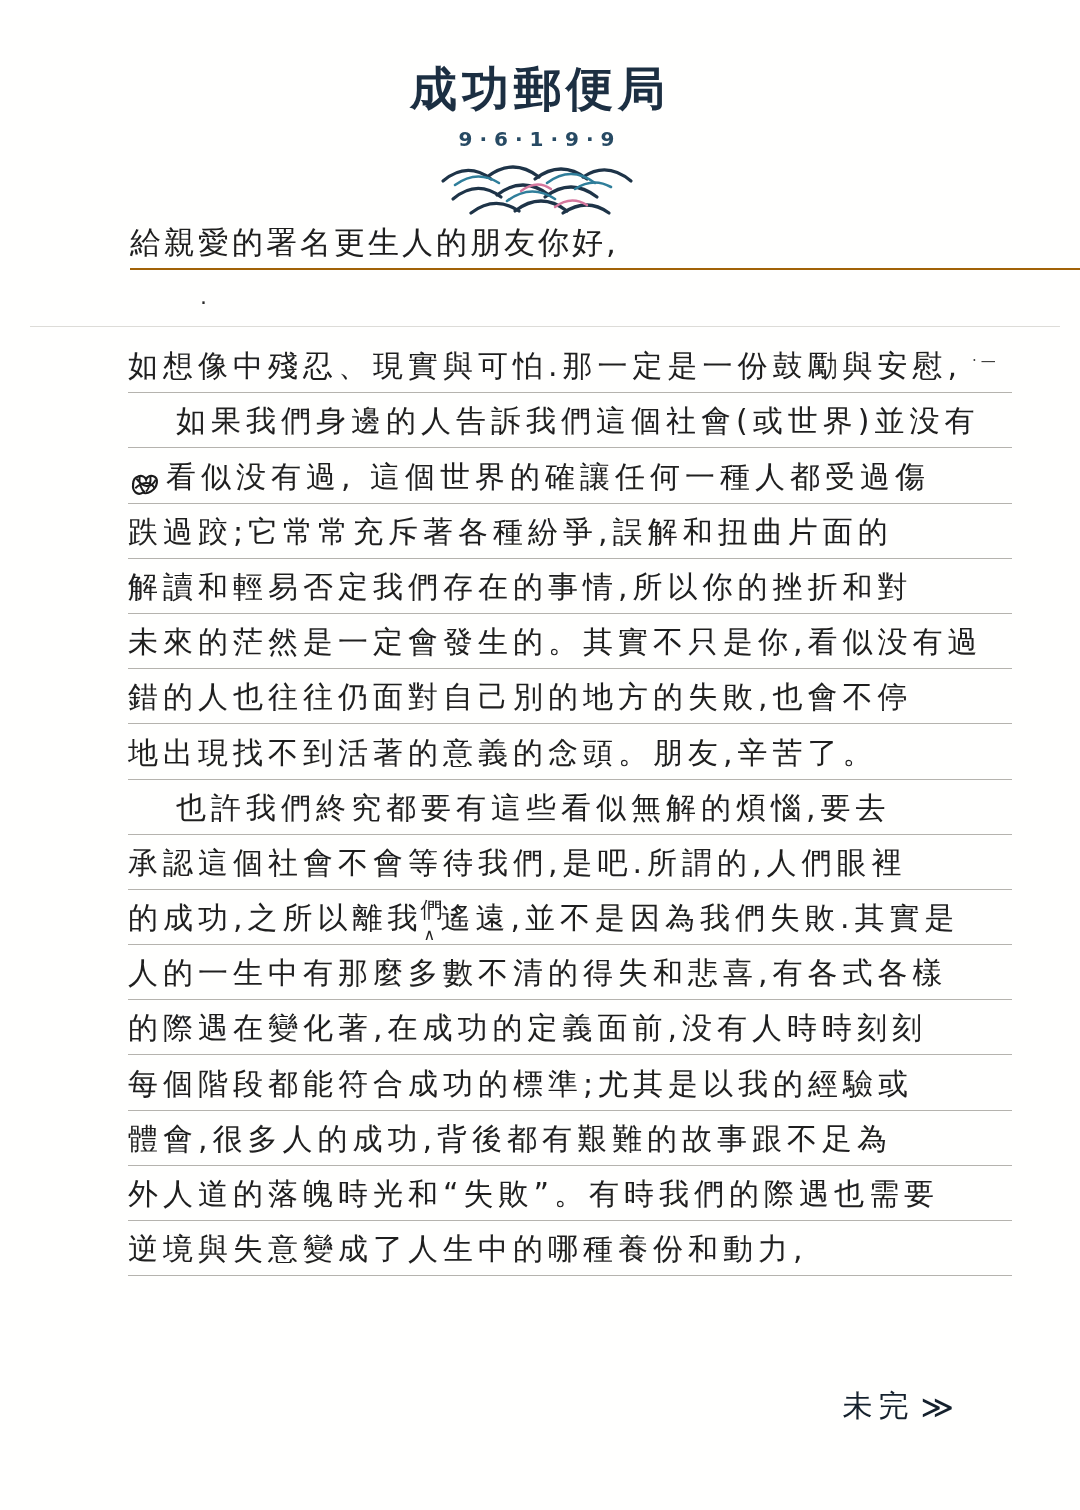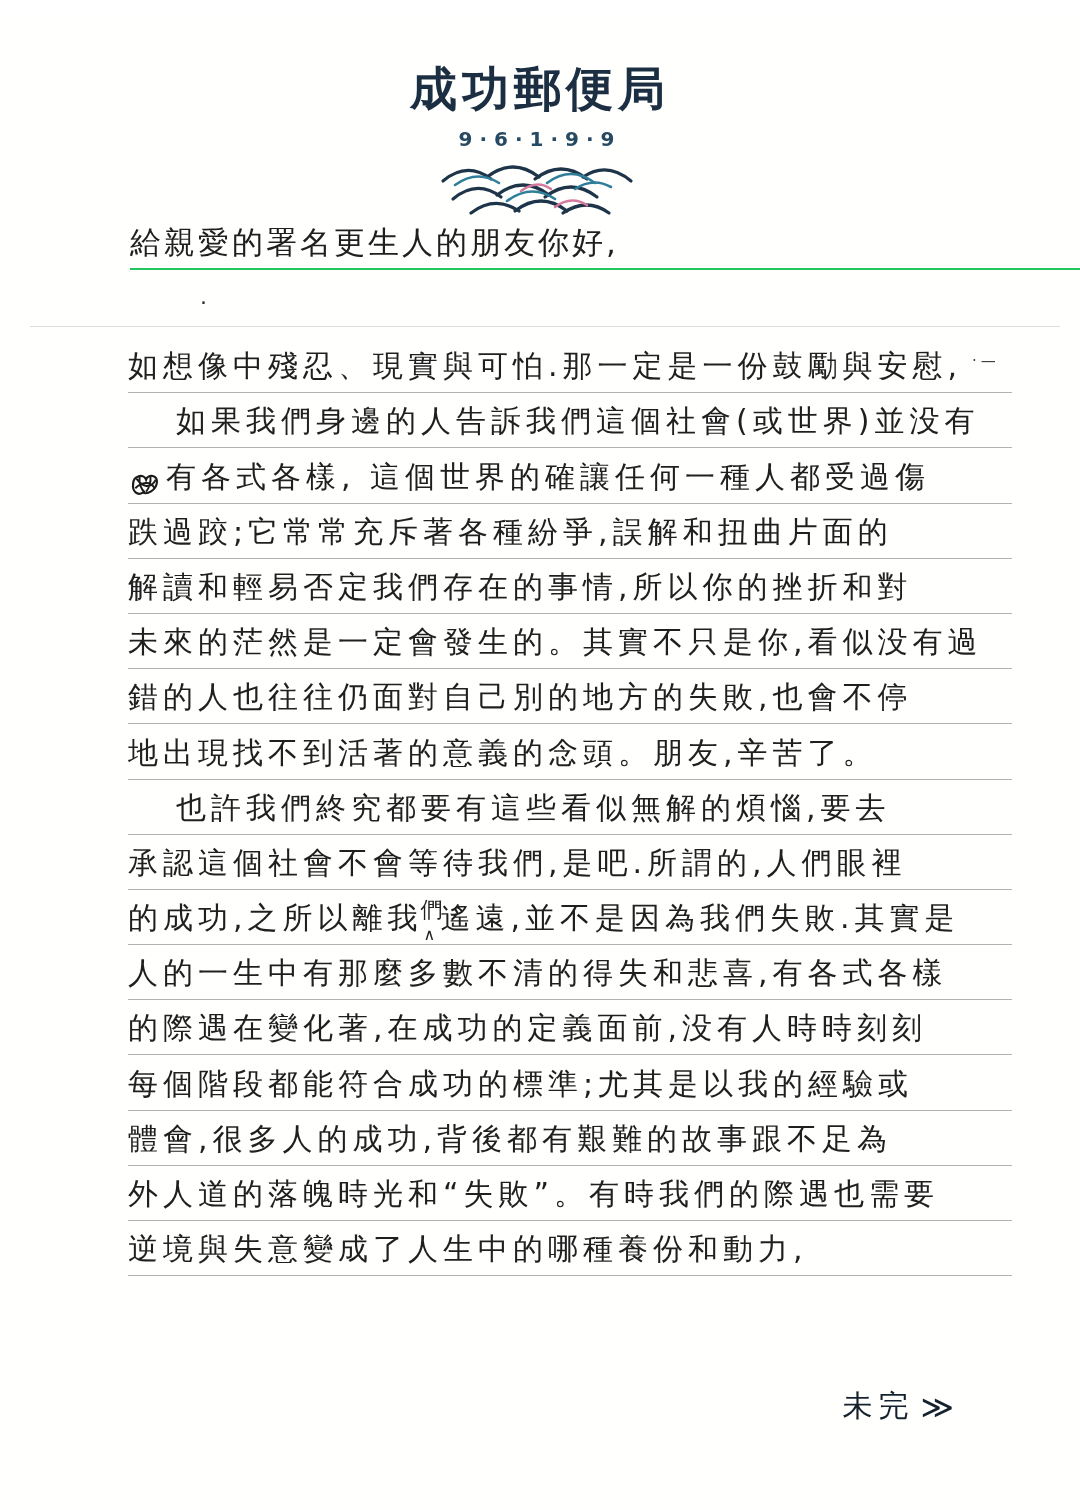--- a/index.html
+++ b/index.html
@@ -31,21 +31,21 @@
     font-weight:700;
     letter-spacing:7px;
     color:#274a63;
   }
   .waves{margin-top:4px;}
 
   
   .salutation{
     position:absolute;left:130px;top:202px;width:950px;height:52px;
     font-size:31px;letter-spacing:3px;
-    border-bottom:2px solid #22c55e;
+    border-bottom:2px solid #a16207;
     box-sizing:border-box;
     display:flex;align-items:flex-end;padding-bottom:4px;
   }
   .stray-dot{
     position:absolute;left:200px;top:268px;
     font-size:22px;color:#2a2a2a;
   }
   .ruled-line{
     position:absolute;left:30px;top:310px;width:1030px;height:0;
     border-bottom:1.5px solid #dddcd8;
@@ -135,21 +135,21 @@
         <span>如想像中殘忍、現實與可怕.那一定是一份鼓勵與安慰,</span>
       </div>
       <div class="line indent">
         <span>如果我們身邊的人告訴我們這個社會(或世界)並没有</span>
       </div>
       <div class="line">
         <span class="scribble"><svg width="34" height="28" viewBox="0 0 30 26" fill="none" stroke="#1b1b1b">
             <path d="M4 13 C4 5,14 3,16 9 C18 3,27 5,26 12 C25 19,17 23,13 21 C8 24,3 20,4 13 Z" stroke-width="2"></path>
             <path d="M7 8 C13 16,20 18,25 9 M6 17 C12 11,20 10,24 17 M10 5 C9 13,12 19,15 21 M20 5 C21 12,18 18,16 20" stroke-width="1.8"></path>
           </svg></span>
-        <span>有各式各樣, 這個世界的確讓任何一種人都受過傷</span>
+        <span>看似没有過, 這個世界的確讓任何一種人都受過傷</span>
       </div>
       <div class="line">
         <span>跌過跤;它常常充斥著各種紛爭,誤解和扭曲片面的</span>
       </div>
       <div class="line">
         <span>解讀和輕易否定我們存在的事情,所以你的挫折和對</span>
       </div>
       <div class="line">
         <span>未來的茫然是一定會發生的。其實不只是你,看似没有過</span>
       </div>

